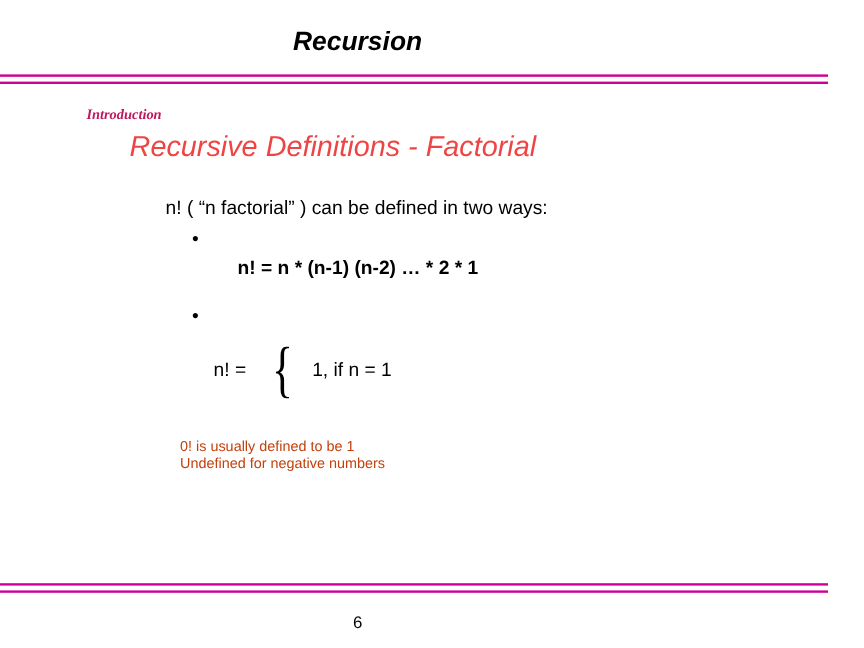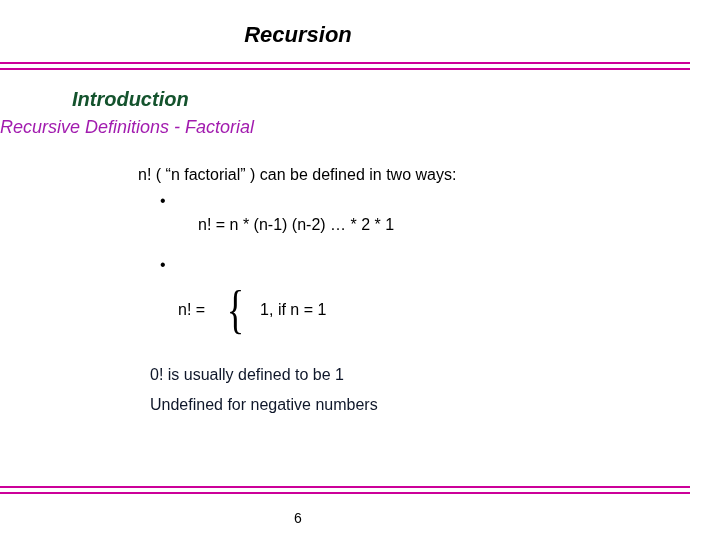--- a/index.html
+++ b/index.html
@@ -29,29 +29,31 @@
   .double-rule {
     width: 690px;
     margin: 0 auto;
     border-top: 2px solid #cc0099;
     height: 4px;
     border-bottom: 2px solid #cc0099;
   }
   .section-heading {
     font-weight: bold;
     font-style: italic;
-    font-size: 20px;
-    color: #14532d;
+    font-size: 12px;
+    color: #be185d;
     margin-left: 72px;
     margin-top: 18px;
+    font-family: Liberation Serif, serif;
   }
   .subheading {
     font-style: italic;
-    font-size: 18px;
-    color: #a21caf;
+    font-size: 24px;
+    color: #ef4444;
+    margin-left: 108px;
     margin-top: 6px;
   }
   .body-line {
     font-size: 16px;
     margin-left: 138px;
     color: #000;
   }
   .bullet-row {
     display: flex;
     align-items: baseline;
@@ -61,20 +63,21 @@
     color: #000;
   }
   .bullet-dot {
     width: 14px;
     flex: 0 0 14px;
   }
   .formula-indent {
     margin-left: 198px;
     margin-top: 6px;
     font-size: 16px;
+    font-weight: bold;
   }
   .piecewise {
     display: flex;
     align-items: center;
     margin-left: 178px;
     margin-top: 10px;
   }
   .piecewise-lhs {
     font-size: 16px;
     margin-right: 18px;
@@ -90,22 +93,22 @@
     display: flex;
     flex-direction: column;
     gap: 11px;
     font-size: 16px;
   }
   .star {
     font-size: 18px;
     vertical-align: -1px;
   }
   .note {
-    color: #0f172a;
-    font-size: 16px;
+    color: #c2410c;
+    font-size: 12px;
     margin-left: 150px;
     margin-top: 8px;
   }
   .bottom-rule-wrap {
     position: absolute;
     left: 0;
     right: 0;
     bottom: 46px;
   }
   .page-num {
@@ -144,20 +147,20 @@
   <div class="piecewise">
     <div class="piecewise-lhs">n! =</div>
     <div class="brace">{</div>
     <div class="piecewise-cases">
       <div>1, if n = 1</div>
     </div>
   </div>
 
   <div style="height:22px;"></div>
   <div class="note">0! is usually defined to be 1</div>
-  <div class="note" style="margin-top:12px;">Undefined for negative numbers</div>
+  <div class="note" style="margin-top:0;">Undefined for negative numbers</div>
 
   <div class="bottom-rule-wrap">
     <div class="double-rule"></div>
   </div>
 
   <div class="page-num">6</div>
 </div>
 
 </body></html>

